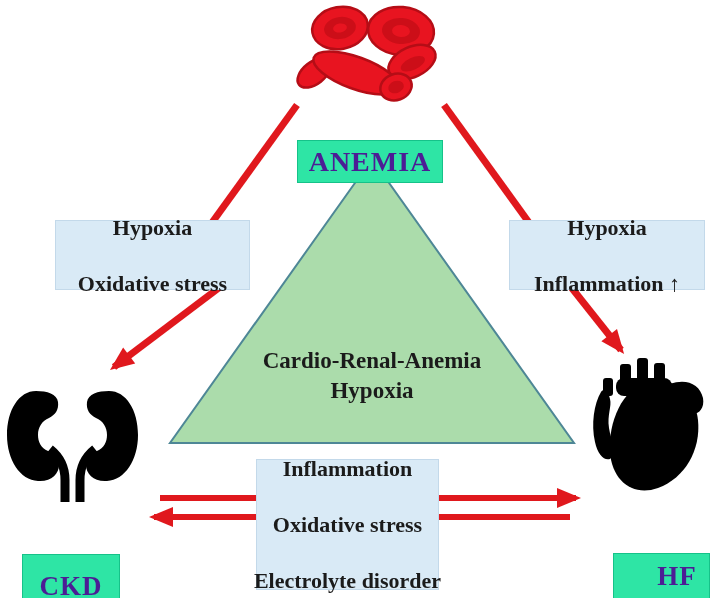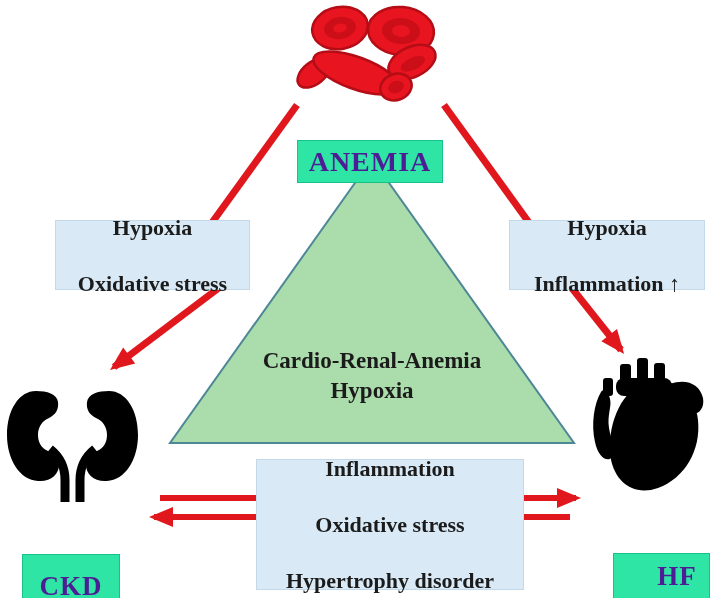--- a/index.html
+++ b/index.html
@@ -120,24 +120,24 @@
   <div class="box blue" style="left:509px;top:220px;width:196px;height:70px;">
     <div class="panel-line">Hypoxia</div>
     <div class="panel-line">Inflammation ↑</div>
   </div>
 
   <div class="tri-label">
     <div class="tri-line">Cardio-Renal-Anemia</div>
     <div class="tri-line">Hypoxia</div>
   </div>
 
-  <div class="box blue" style="left:256px;top:459px;width:268px;height:131px;">
+  <div class="box blue" style="left:256px;top:459px;width:183px;height:131px;">
     <div class="panel-line">Inflammation</div>
     <div class="panel-line">Oxidative stress</div>
-    <div class="panel-line">Hypertrophy disorder</div>
+    <div class="panel-line">Electrolyte disorder</div>
   </div>
 
   <div class="box green" style="left:22px;top:522px;width:98px;height:64px;">
     <span class="node-label-sm">CKD</span>
   </div>
 
   <div class="box green" style="left:613px;top:521px;width:97px;height:46px;padding-left:31px;">
     <span class="node-label-sm">HF</span>
   </div>
 

